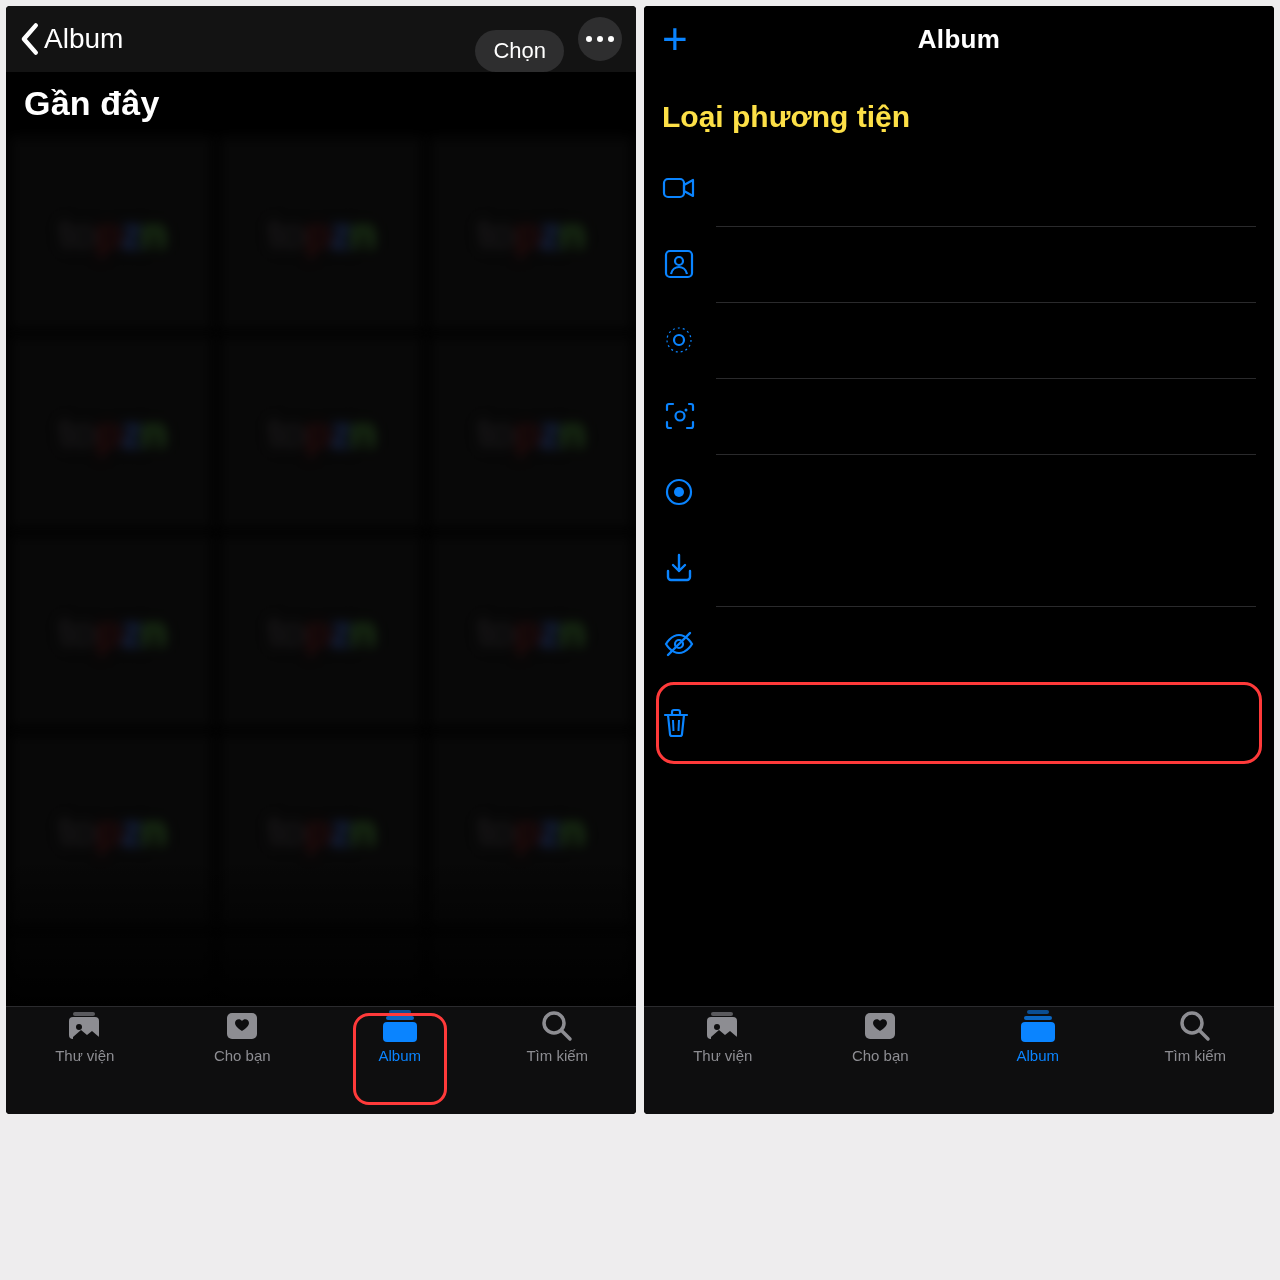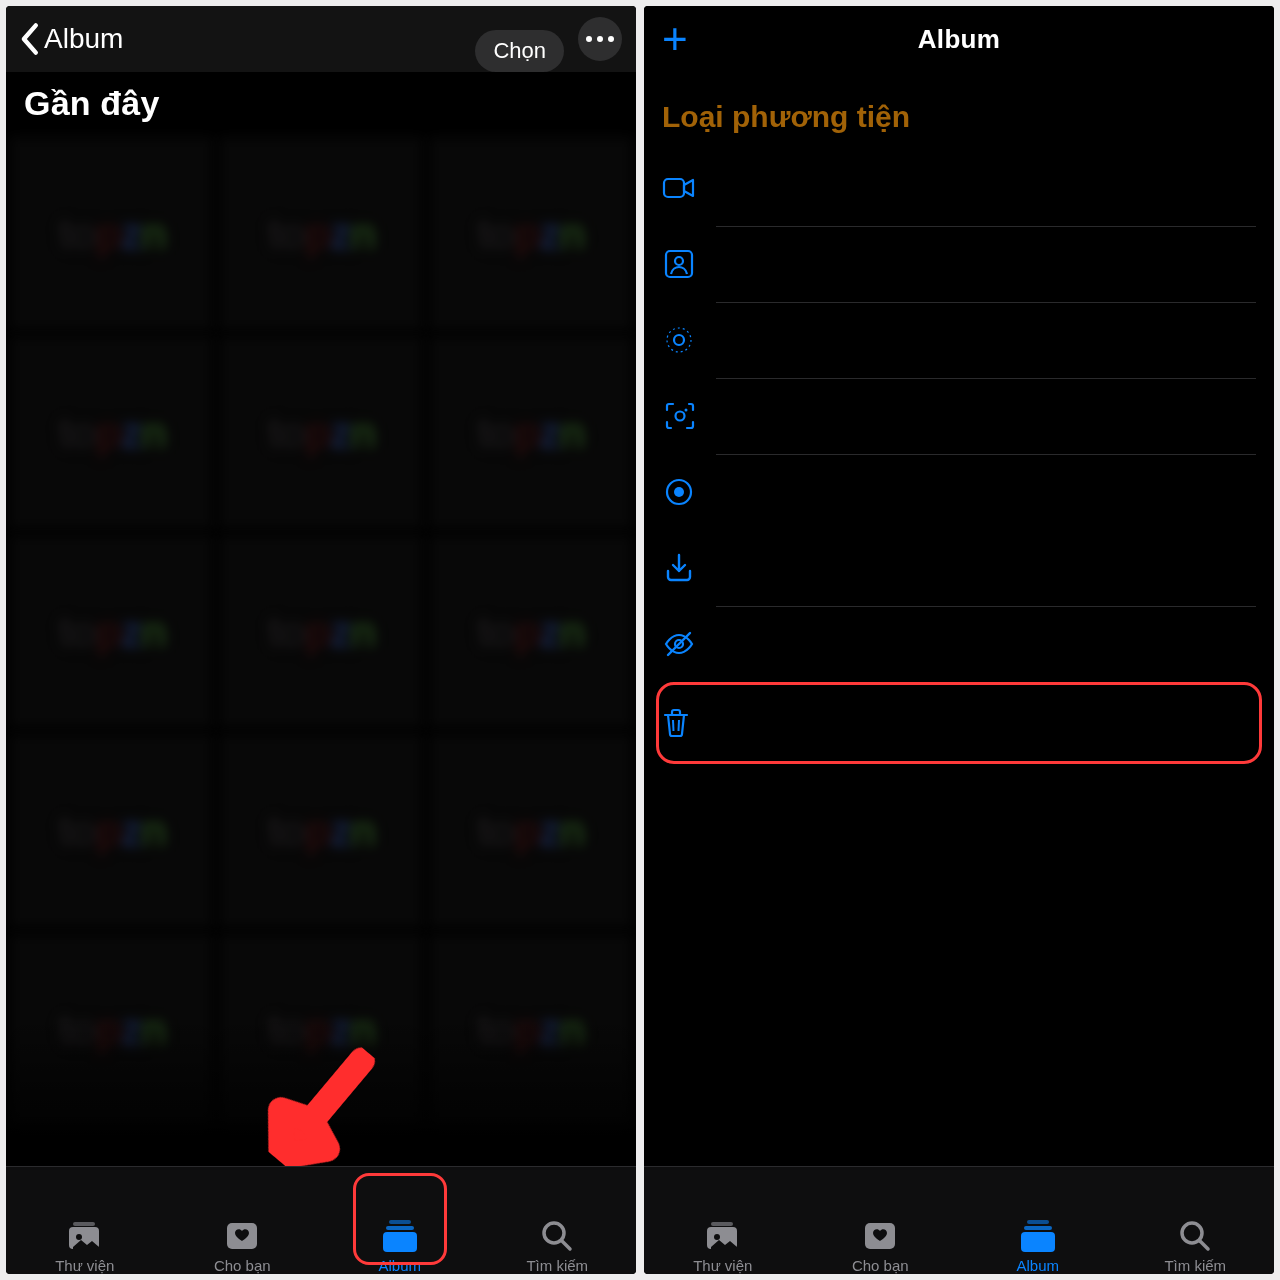--- a/index.html
+++ b/index.html
@@ -1,49 +1,49 @@
 <!DOCTYPE html>
 <html><head>
 <meta charset="utf-8">
 <style>
 * { margin:0; padding:0; box-sizing:border-box; font-family:-apple-system,"SF Pro Text","Helvetica Neue",Arial,sans-serif; -webkit-font-smoothing:antialiased; }
 body { width:1280px; height:1280px; background:#eeedee; display:flex; gap:8px; padding:6px; }
-.phone { width:632px; height:1268px; background:#000; position:relative; overflow:hidden; border-radius:4px; }
+.phone { width:632px; height:1108px; background:#000; position:relative; overflow:hidden; border-radius:4px; }
 
 .topbar { height:66px; display:flex; align-items:center; padding:0 12px; position:relative; background:#131313; }
 .back { display:flex; align-items:center; color:#fff; font-size:28px; font-weight:400; cursor:pointer; }
 .back svg { width:22px; height:34px; margin-right:4px; }
 .topbar .title-center { position:absolute; left:0; right:0; text-align:center; color:#fff; font-size:26px; font-weight:600; letter-spacing:.3px; pointer-events:none; }
 .topbar .right { position:absolute; right:14px; top:50%; transform:translateY(-50%); display:flex; align-items:center; gap:14px; }
 .pill { background:#2e2e2f; color:#fff; font-size:22px; padding:8px 18px; border-radius:30px; font-weight:500; cursor:pointer;margin-top:24px; }
 .more { width:44px; height:44px; border-radius:50%; background:#2e2e2f; display:flex; align-items:center; justify-content:center; cursor:pointer; }
 .more span { width:6px; height:6px; background:#fff; border-radius:50%; margin:0 2.5px; }
 .plus { color:#0a84ff; font-size:44px; font-weight:300; line-height:1; cursor:pointer; padding:0 6px; }
 
 .section-title { color:#fff; font-size:34px; font-weight:700; padding:12px 18px 14px; letter-spacing:.2px; }
 
 .grid { display:grid; grid-template-columns:repeat(3,1fr); gap:6px; padding:0 4px; }
 .thumb { aspect-ratio:1/0.95; background:#111; display:flex; align-items:center; justify-content:center; overflow:hidden; filter:blur(6px) brightness(.45); }
 .logo { font-size:44px; font-weight:700; letter-spacing:-2px; text-shadow:0 0 12px rgba(0,0,0,.8); }
 .logo .t1{color:#3a3639;} .logo .t2{color:#5a1c1e;} .logo .t3{color:#3958a7;} .logo .t4{color:#4a8a3a;}
 
 .list-section { padding:0 18px; }
-.sec-head { color:#a16207; font-size:30px; font-weight:700; padding:38px 0 16px; }
+.sec-head { color:#fde047; font-size:30px; font-weight:700; padding:38px 0 16px; }
 .sec-head:first-child{ padding-top:28px;}
 .iconcell { width:48px; display:flex; align-items:center; justify-content:flex-start; color:#0a84ff; }
 .iconcell svg { width:34px; height:34px; }
 .list-row { display:flex; align-items:center; cursor:pointer; }
 .list-row .iconcell { width:54px; flex:0 0 54px; }
 .list-row .rest { flex:1; height:76px; display:flex; align-items:center; border-top:.5px solid #2a2a2c; }
 .list-group .list-row:first-child .rest { border-top:none; }
 
 .highlight-box { border:3.5px solid #ff3a3a; border-radius:18px; padding:0 8px 0 0; margin:0 -6px; }
 
 .tabbar { position:absolute; left:0; right:0; bottom:0; height:108px; background:#0e0e0f; border-top:.5px solid #2b2b2e; display:flex; }
-.tab { flex:1; display:flex; flex-direction:column; align-items:center; justify-content:flex-end; gap:4px; color:#8d8d92; font-size:15px; cursor:pointer; position:relative; }
+.tab { flex:1; display:flex; flex-direction:column; align-items:center; justify-content:flex-start; gap:4px; color:#8d8d92; font-size:15px; cursor:pointer; position:relative; }
 .tab.active { color:#0a84ff; }
 .tab svg { width:40px; height:36px; }
 .tab-hl { position:absolute; top:6px; left:50%; transform:translateX(-50%); width:94px; height:92px; border:3.5px solid #ff3a3a; border-radius:16px; pointer-events:none; }
 
 .arrow { position:absolute; left:256px; top:1030px; transform:rotate(40deg); pointer-events:none;}
 .arrow svg{ width:120px; height:140px; filter:drop-shadow(0 2px 2px rgba(0,0,0,.5));}
 
 .scrollfade { position:absolute; left:0; right:0; bottom:108px; height:150px; background:linear-gradient(to bottom, rgba(0,0,0,0), #000); pointer-events:none;}
 </style>
 </head>

